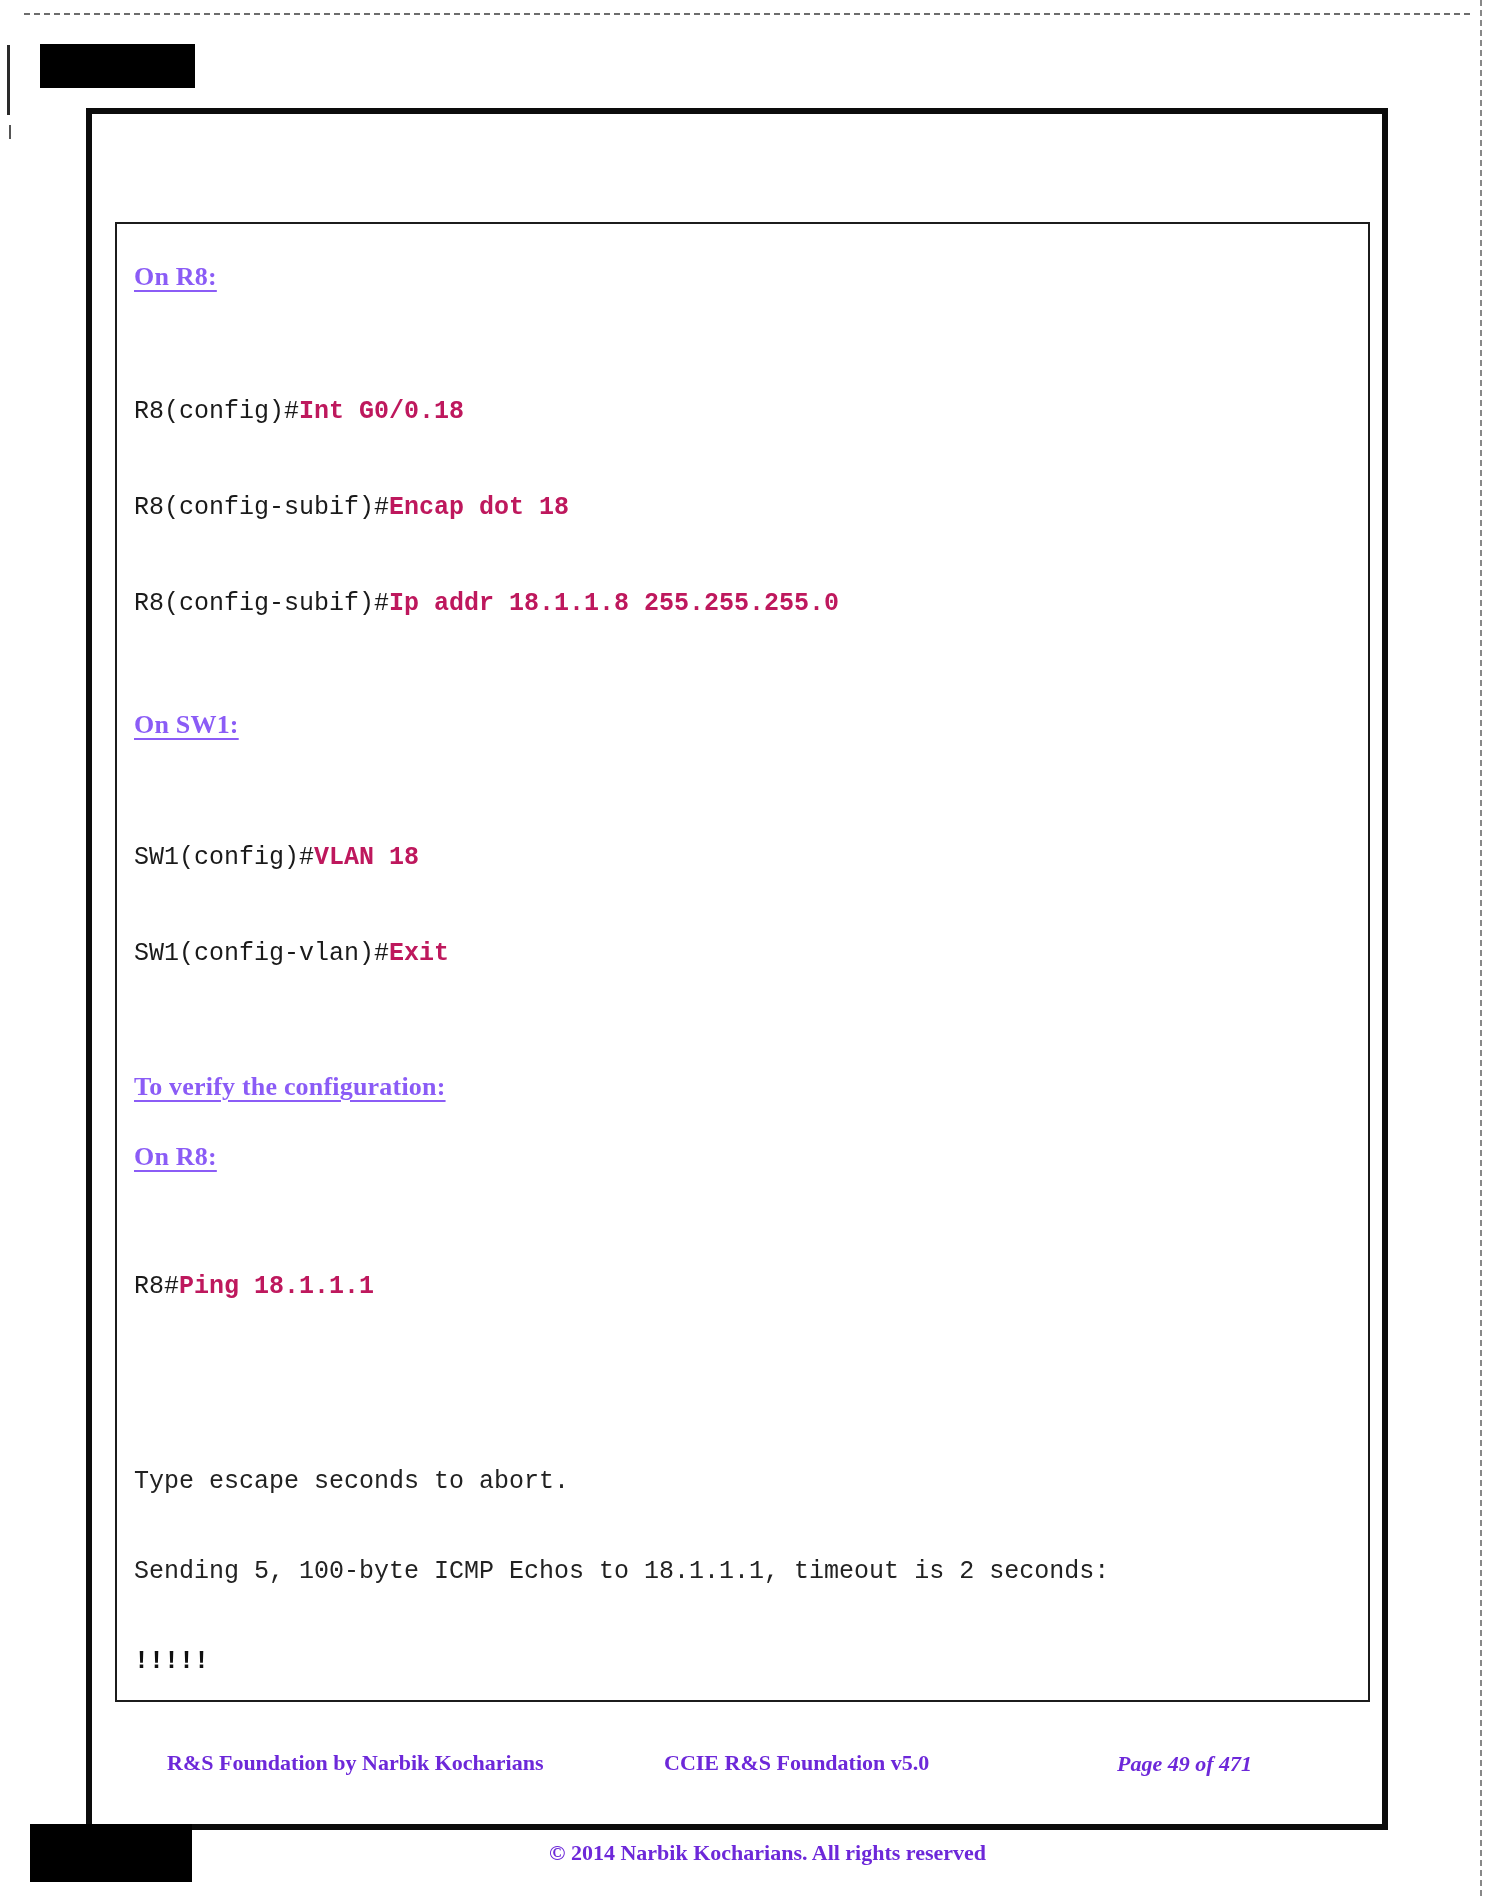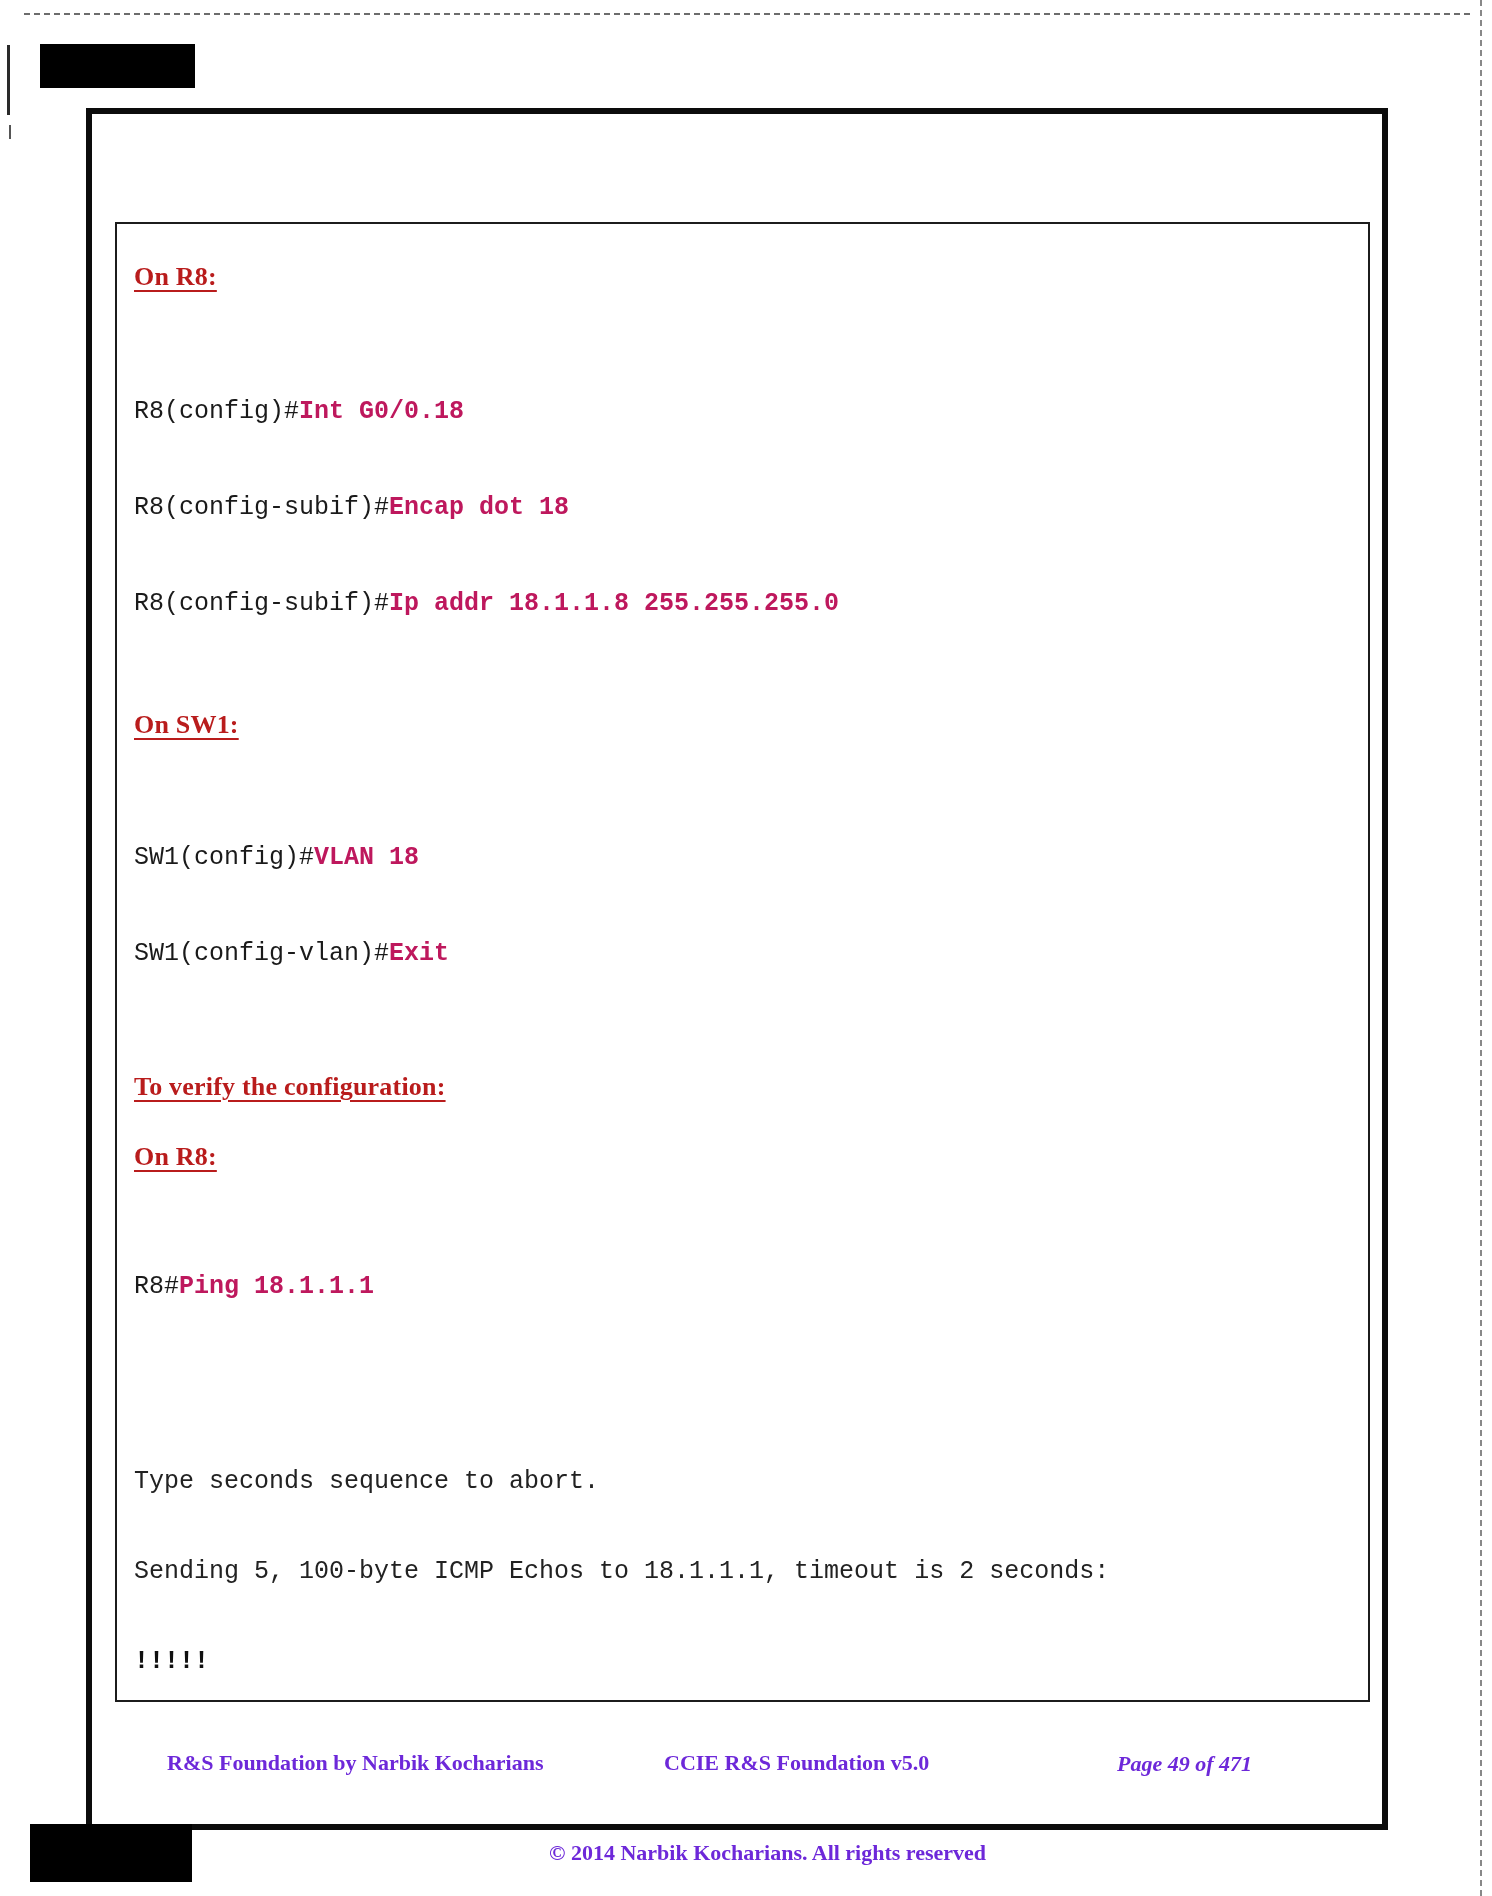--- a/index.html
+++ b/index.html
@@ -27,21 +27,21 @@
   .outer-frame{position:absolute;left:86px;top:108px;width:1302px;height:1722px;
     border:6px solid #0c0c0c;box-sizing:border-box;background:#fff;}
   .inner-box{position:absolute;left:115px;top:222px;width:1255px;height:1480px;
     border:2px solid #1c1c1c;box-sizing:border-box;background:#fff;
     padding:36px 20px 0 17px;overflow:hidden;}
   
   .h{
     font-family:"Liberation Serif", serif;
     font-weight:bold;font-size:26px;line-height:34px;
     text-decoration:underline;text-underline-offset:5px;text-decoration-thickness:2px;
-    color:#b91c1c;letter-spacing:.2px;
+    color:#8b5cf6;letter-spacing:.2px;
   }
   .code{font-family:"Liberation Mono","DejaVu Sans Mono",monospace;font-size:25px;line-height:32px;color:#1a1a1a;white-space:pre;}
   .code b{font-weight:700;color:#be185d;}
   .out{font-family:"Liberation Mono","DejaVu Sans Mono",monospace;font-size:25px;line-height:30px;color:#222;white-space:pre;}
   .out .strong{font-weight:700;color:#101010;}
   
   .f{position:absolute;font-family:"Liberation Serif", serif;font-weight:bold;font-size:22px;color:#6d28d9;white-space:nowrap;}
   .f-italic{font-style:italic;}
 </style>
 </head>
@@ -86,21 +86,21 @@
 
     <div class="h" style="margin-top:36px;">To verify the configuration:</div>
 
     <div class="h" style="margin-top:36px;">On R8:</div>
 
     <div class="code" style="margin-top:33px;">
       <div><span>R8#</span><b>Ping 18.1.1.1</b></div>
     </div>
 
     <div class="out" style="margin-top:40px;">
-      <div>Type seconds sequence to abort.</div>
+      <div>Type escape seconds to abort.</div>
       <div>Sending 5, 100-byte ICMP Echos to 18.1.1.1, timeout is 2 seconds:</div>
       <div class="strong">!!!!!</div>
       
     </div>
 
   </div>
 
   <div class="f" style="left:167px;top:1750px;">R&amp;S Foundation by Narbik Kocharians</div>
   <div class="f" style="left:664px;top:1750px;">CCIE R&amp;S Foundation v5.0</div>
   <div class="f f-italic" style="left:1117px;top:1751px;">Page 49 of 471</div>

